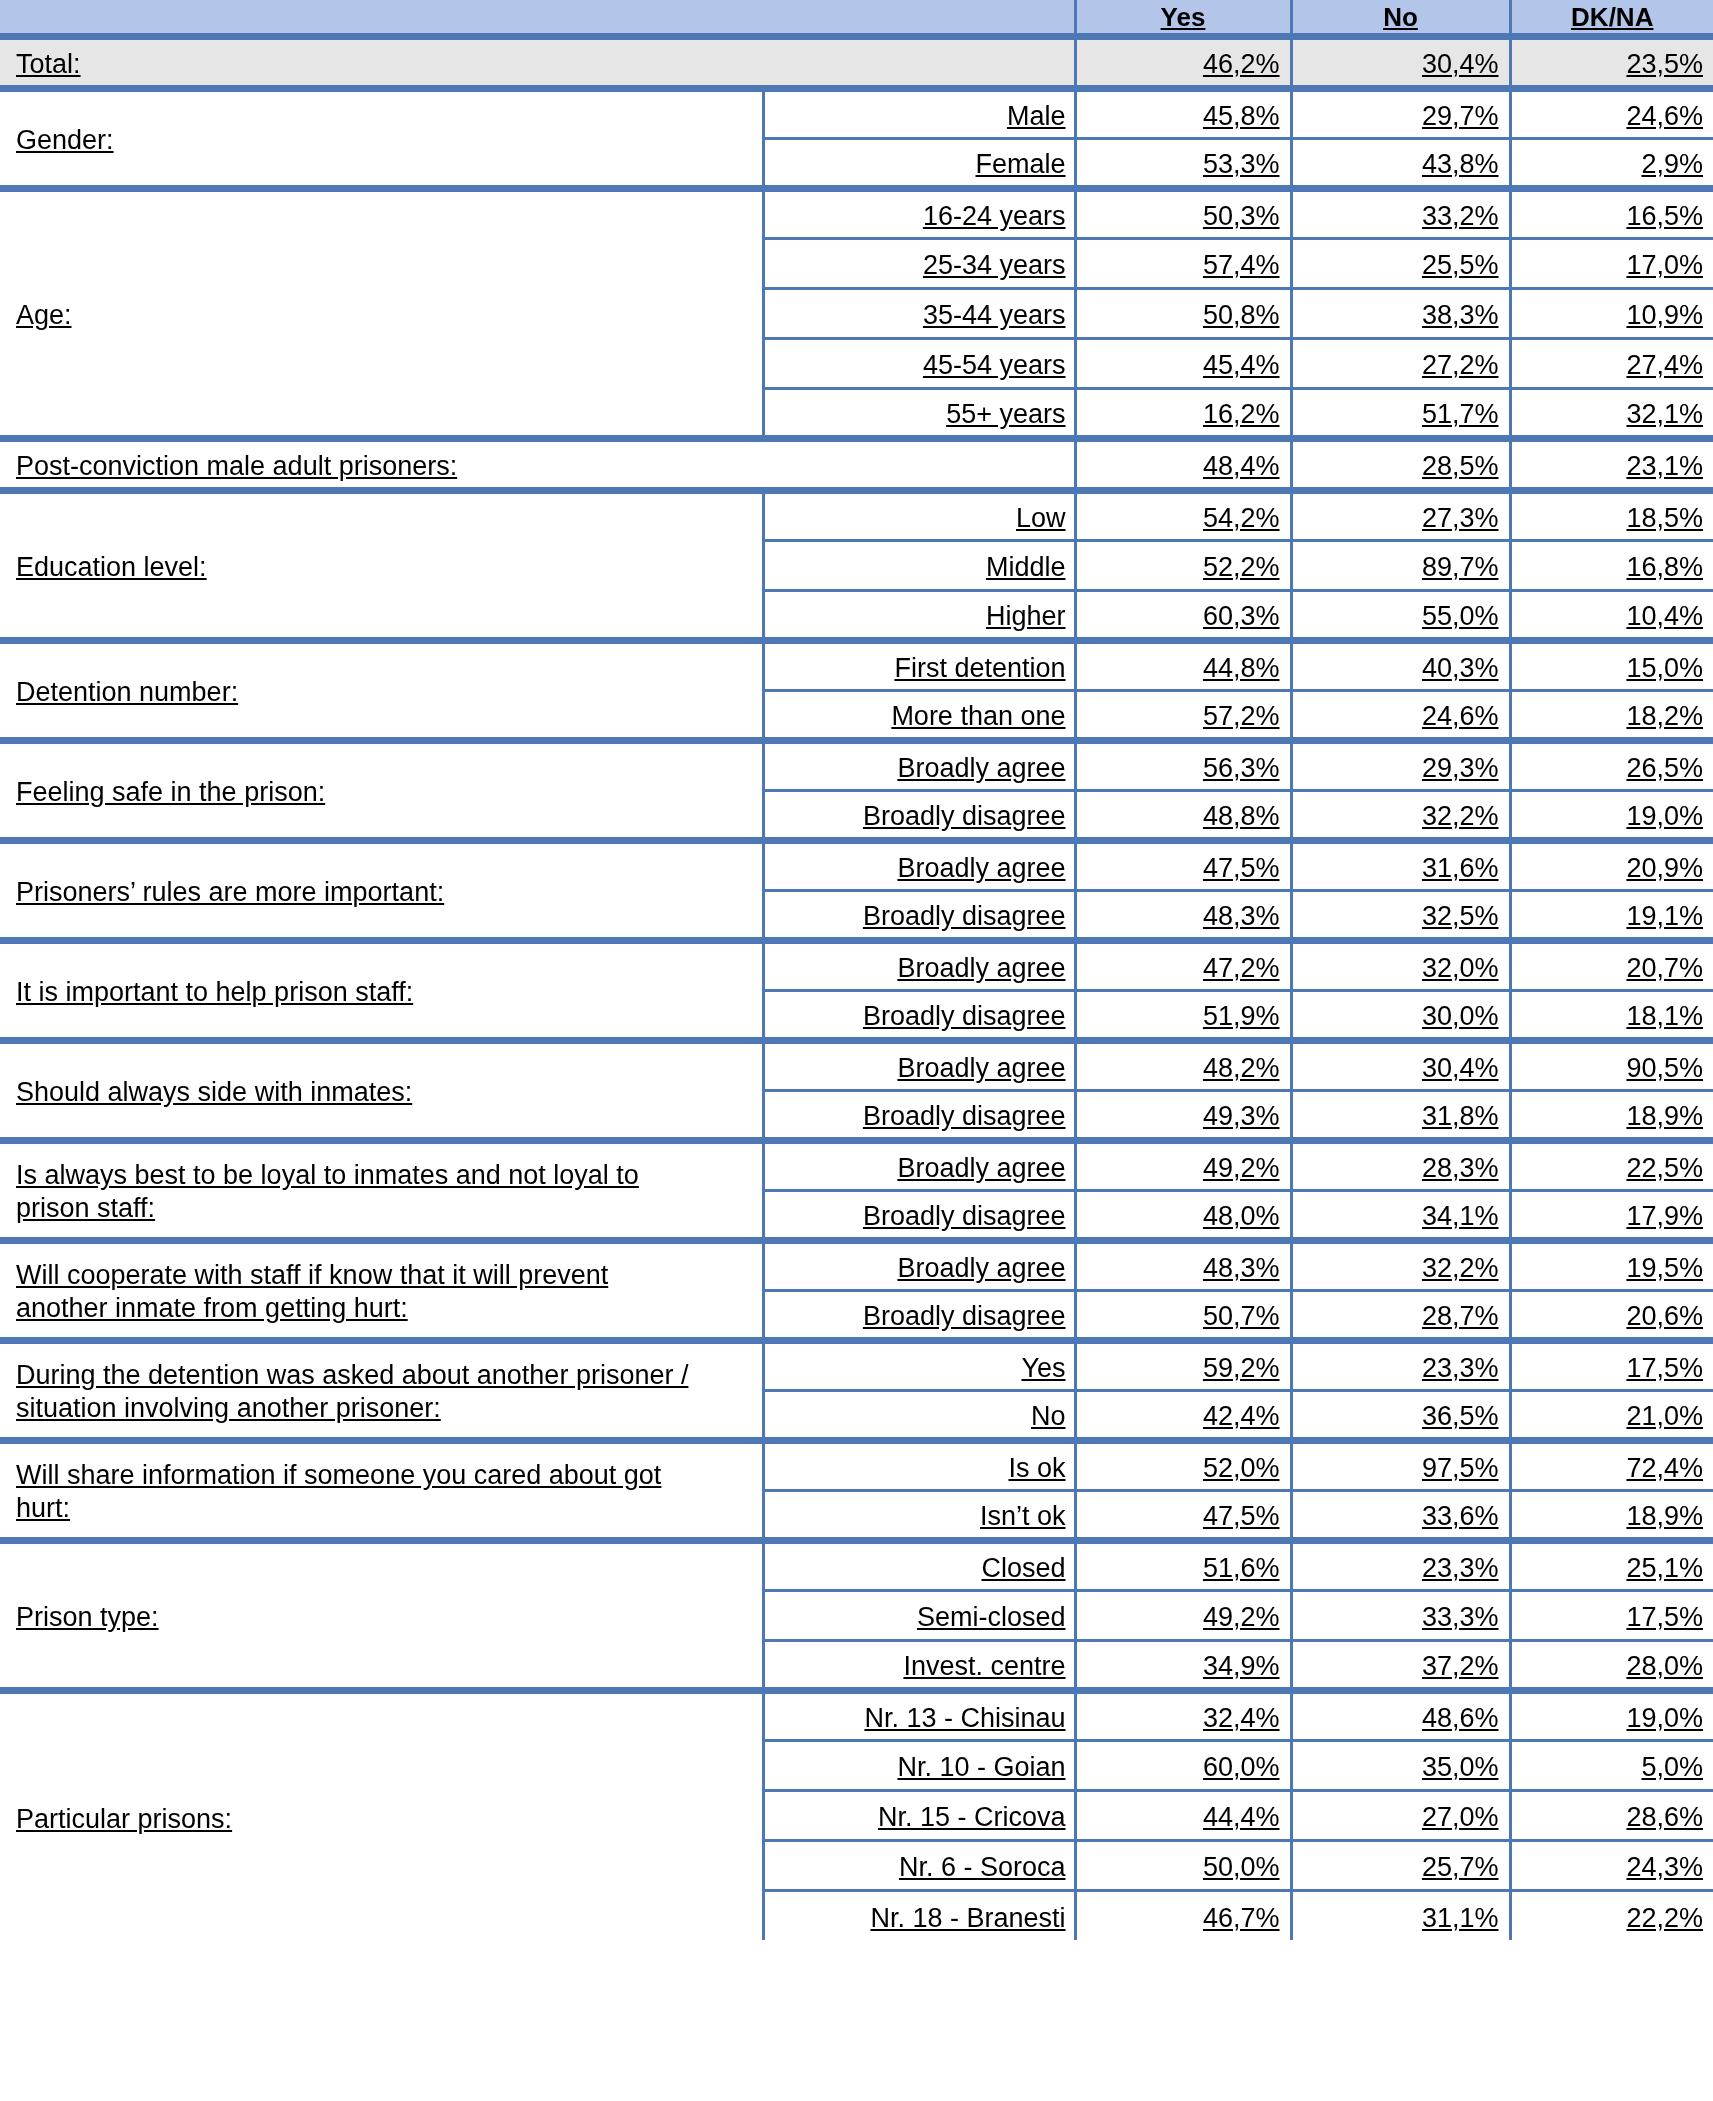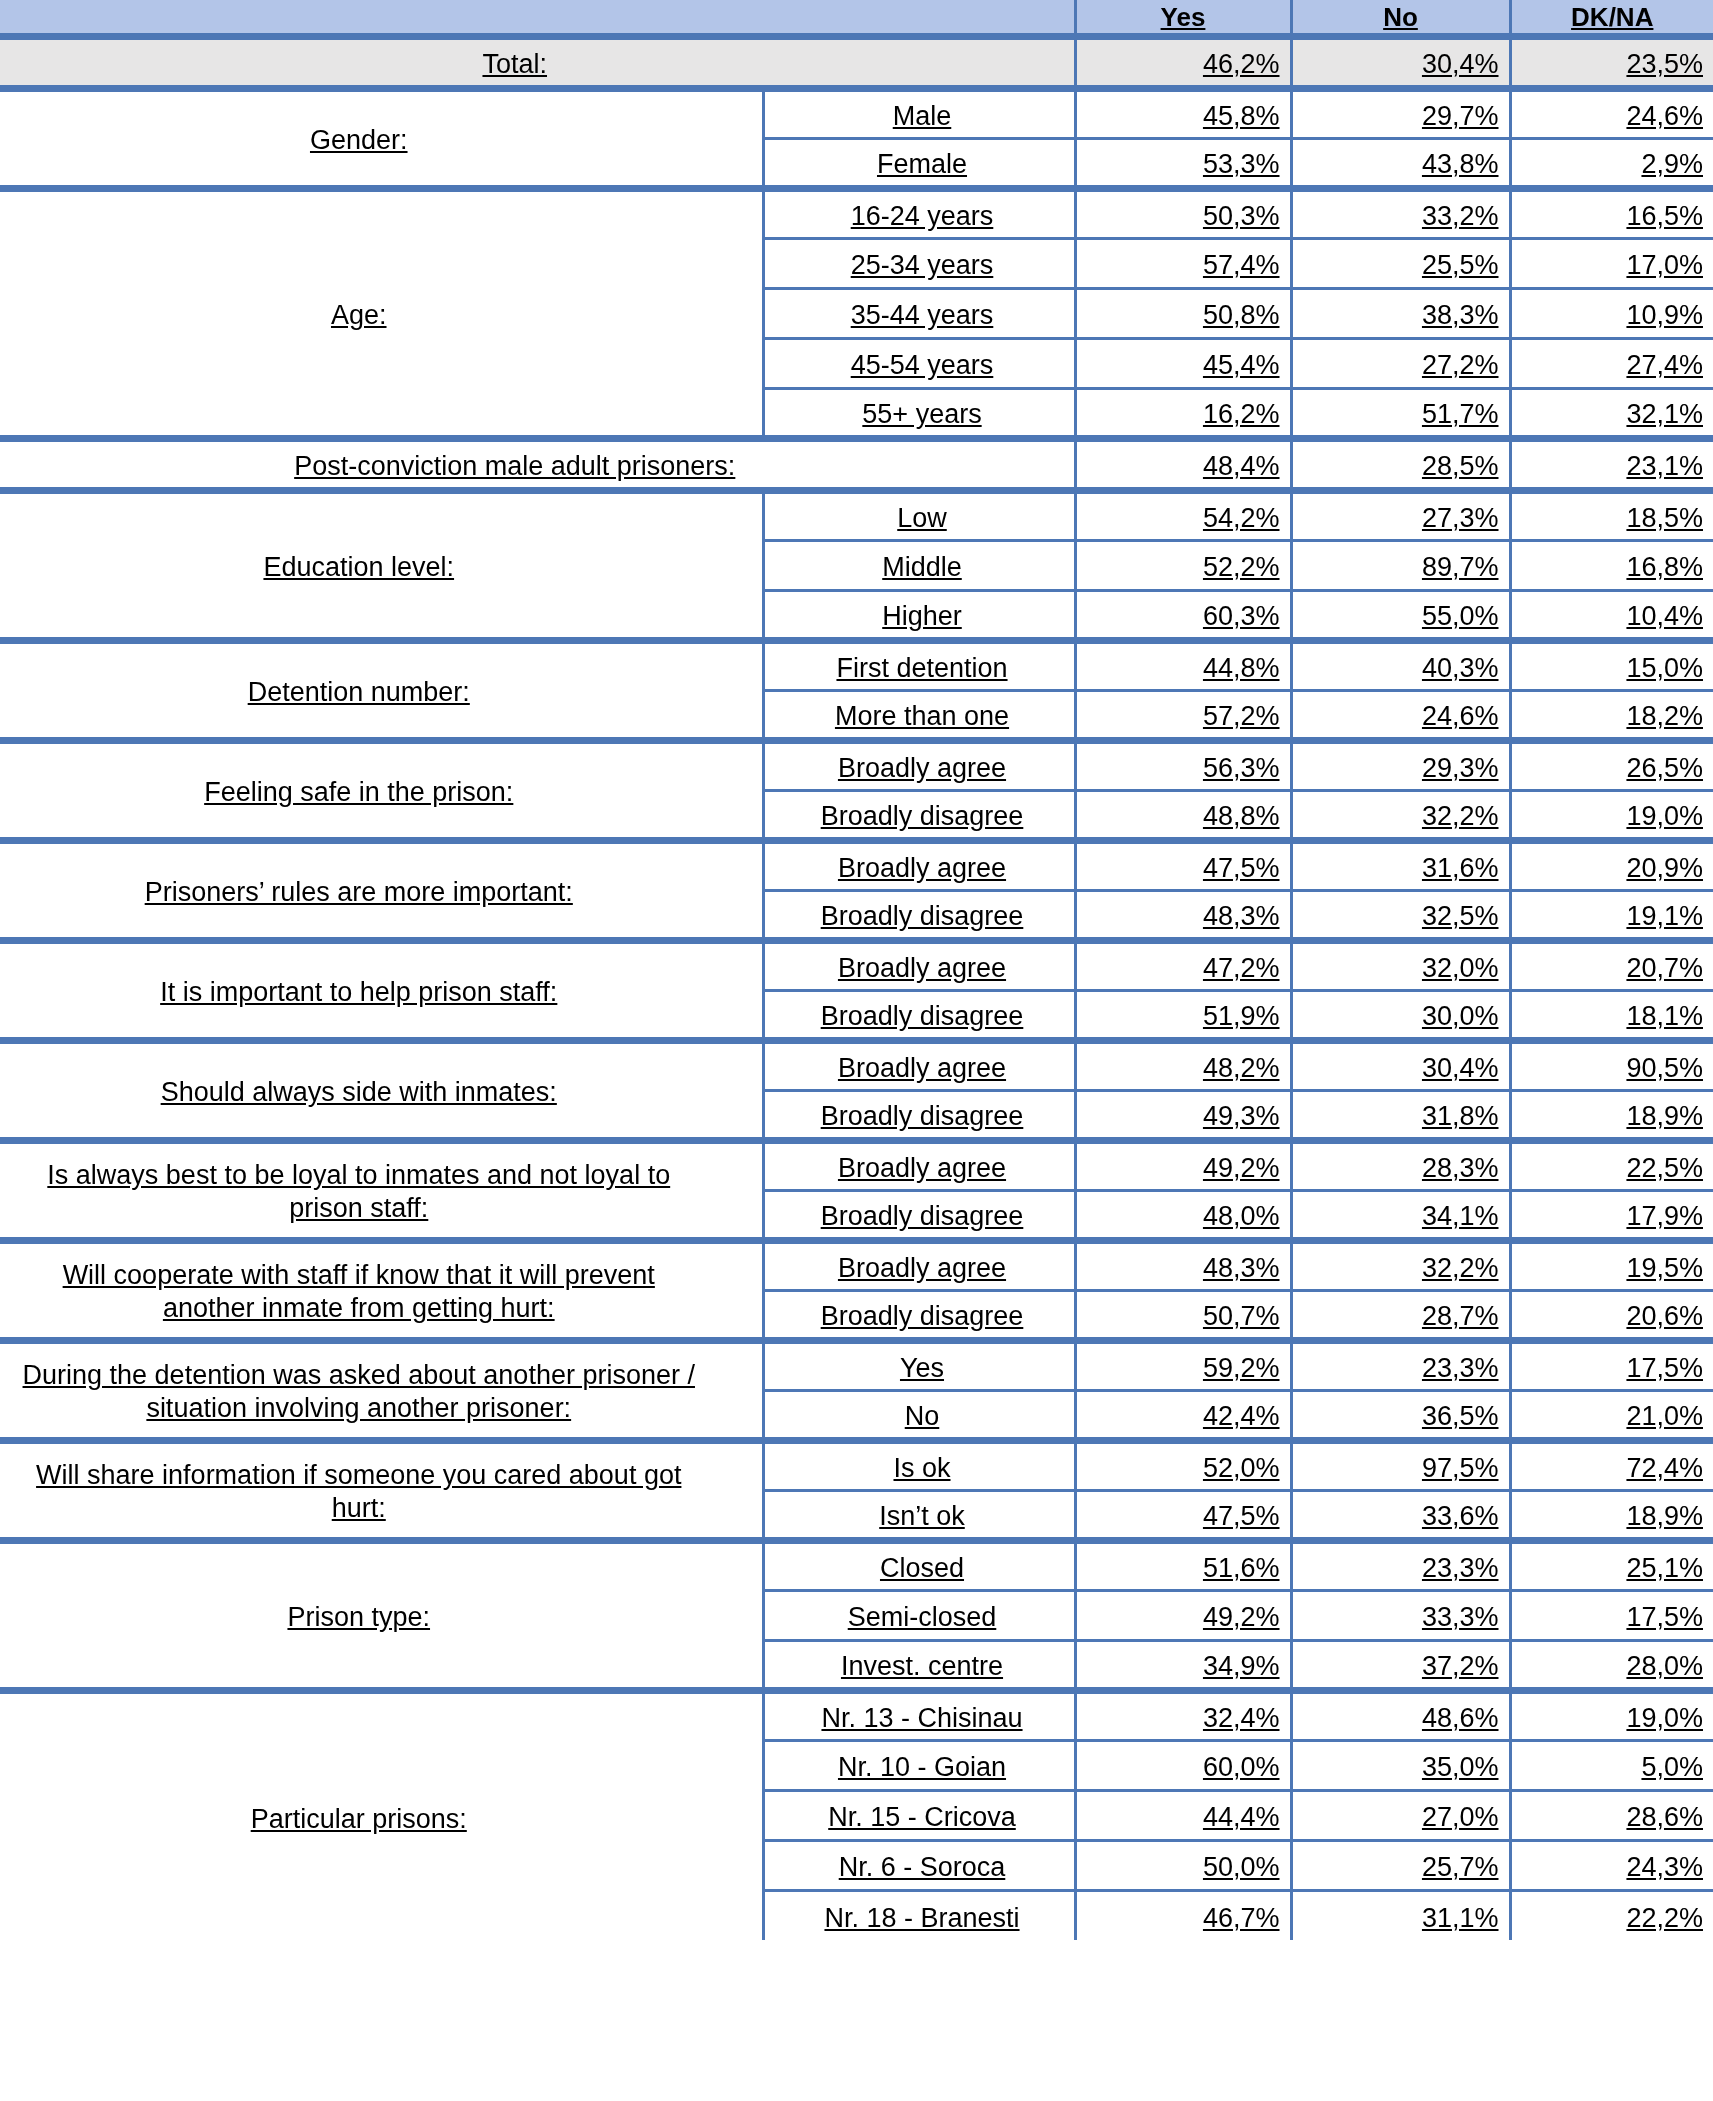--- a/index.html
+++ b/index.html
@@ -38,23 +38,23 @@
 
   tbody tr{height:50px;}
   tbody td{
     font-size:27px;line-height:1.22;vertical-align:middle;
     background:#ffffff;
   }
   tbody tr.shaded td{background:var(--shaded-bg);}
   tbody tr.g-first td{border-top:7px solid var(--border-blue);}
   tbody tr.g-sub  td{border-top:3px solid var(--border-blue);}
 
-  td.cat{padding:8px 60px 4px 16px;text-align:center;}
+  td.cat{padding:8px 60px 4px 16px;text-align:left;}
   td.sub{
-    padding:8px 8px 4px 14px;text-align:center;
+    padding:8px 8px 4px 14px;text-align:right;
     border-left:3px solid var(--border-blue);
   }
   td.val{
     padding:8px 10px 4px 4px;text-align:right;
     border-left:3px solid var(--border-blue);
     white-space:nowrap;
   }
 </style>
 </head>
 <body>

